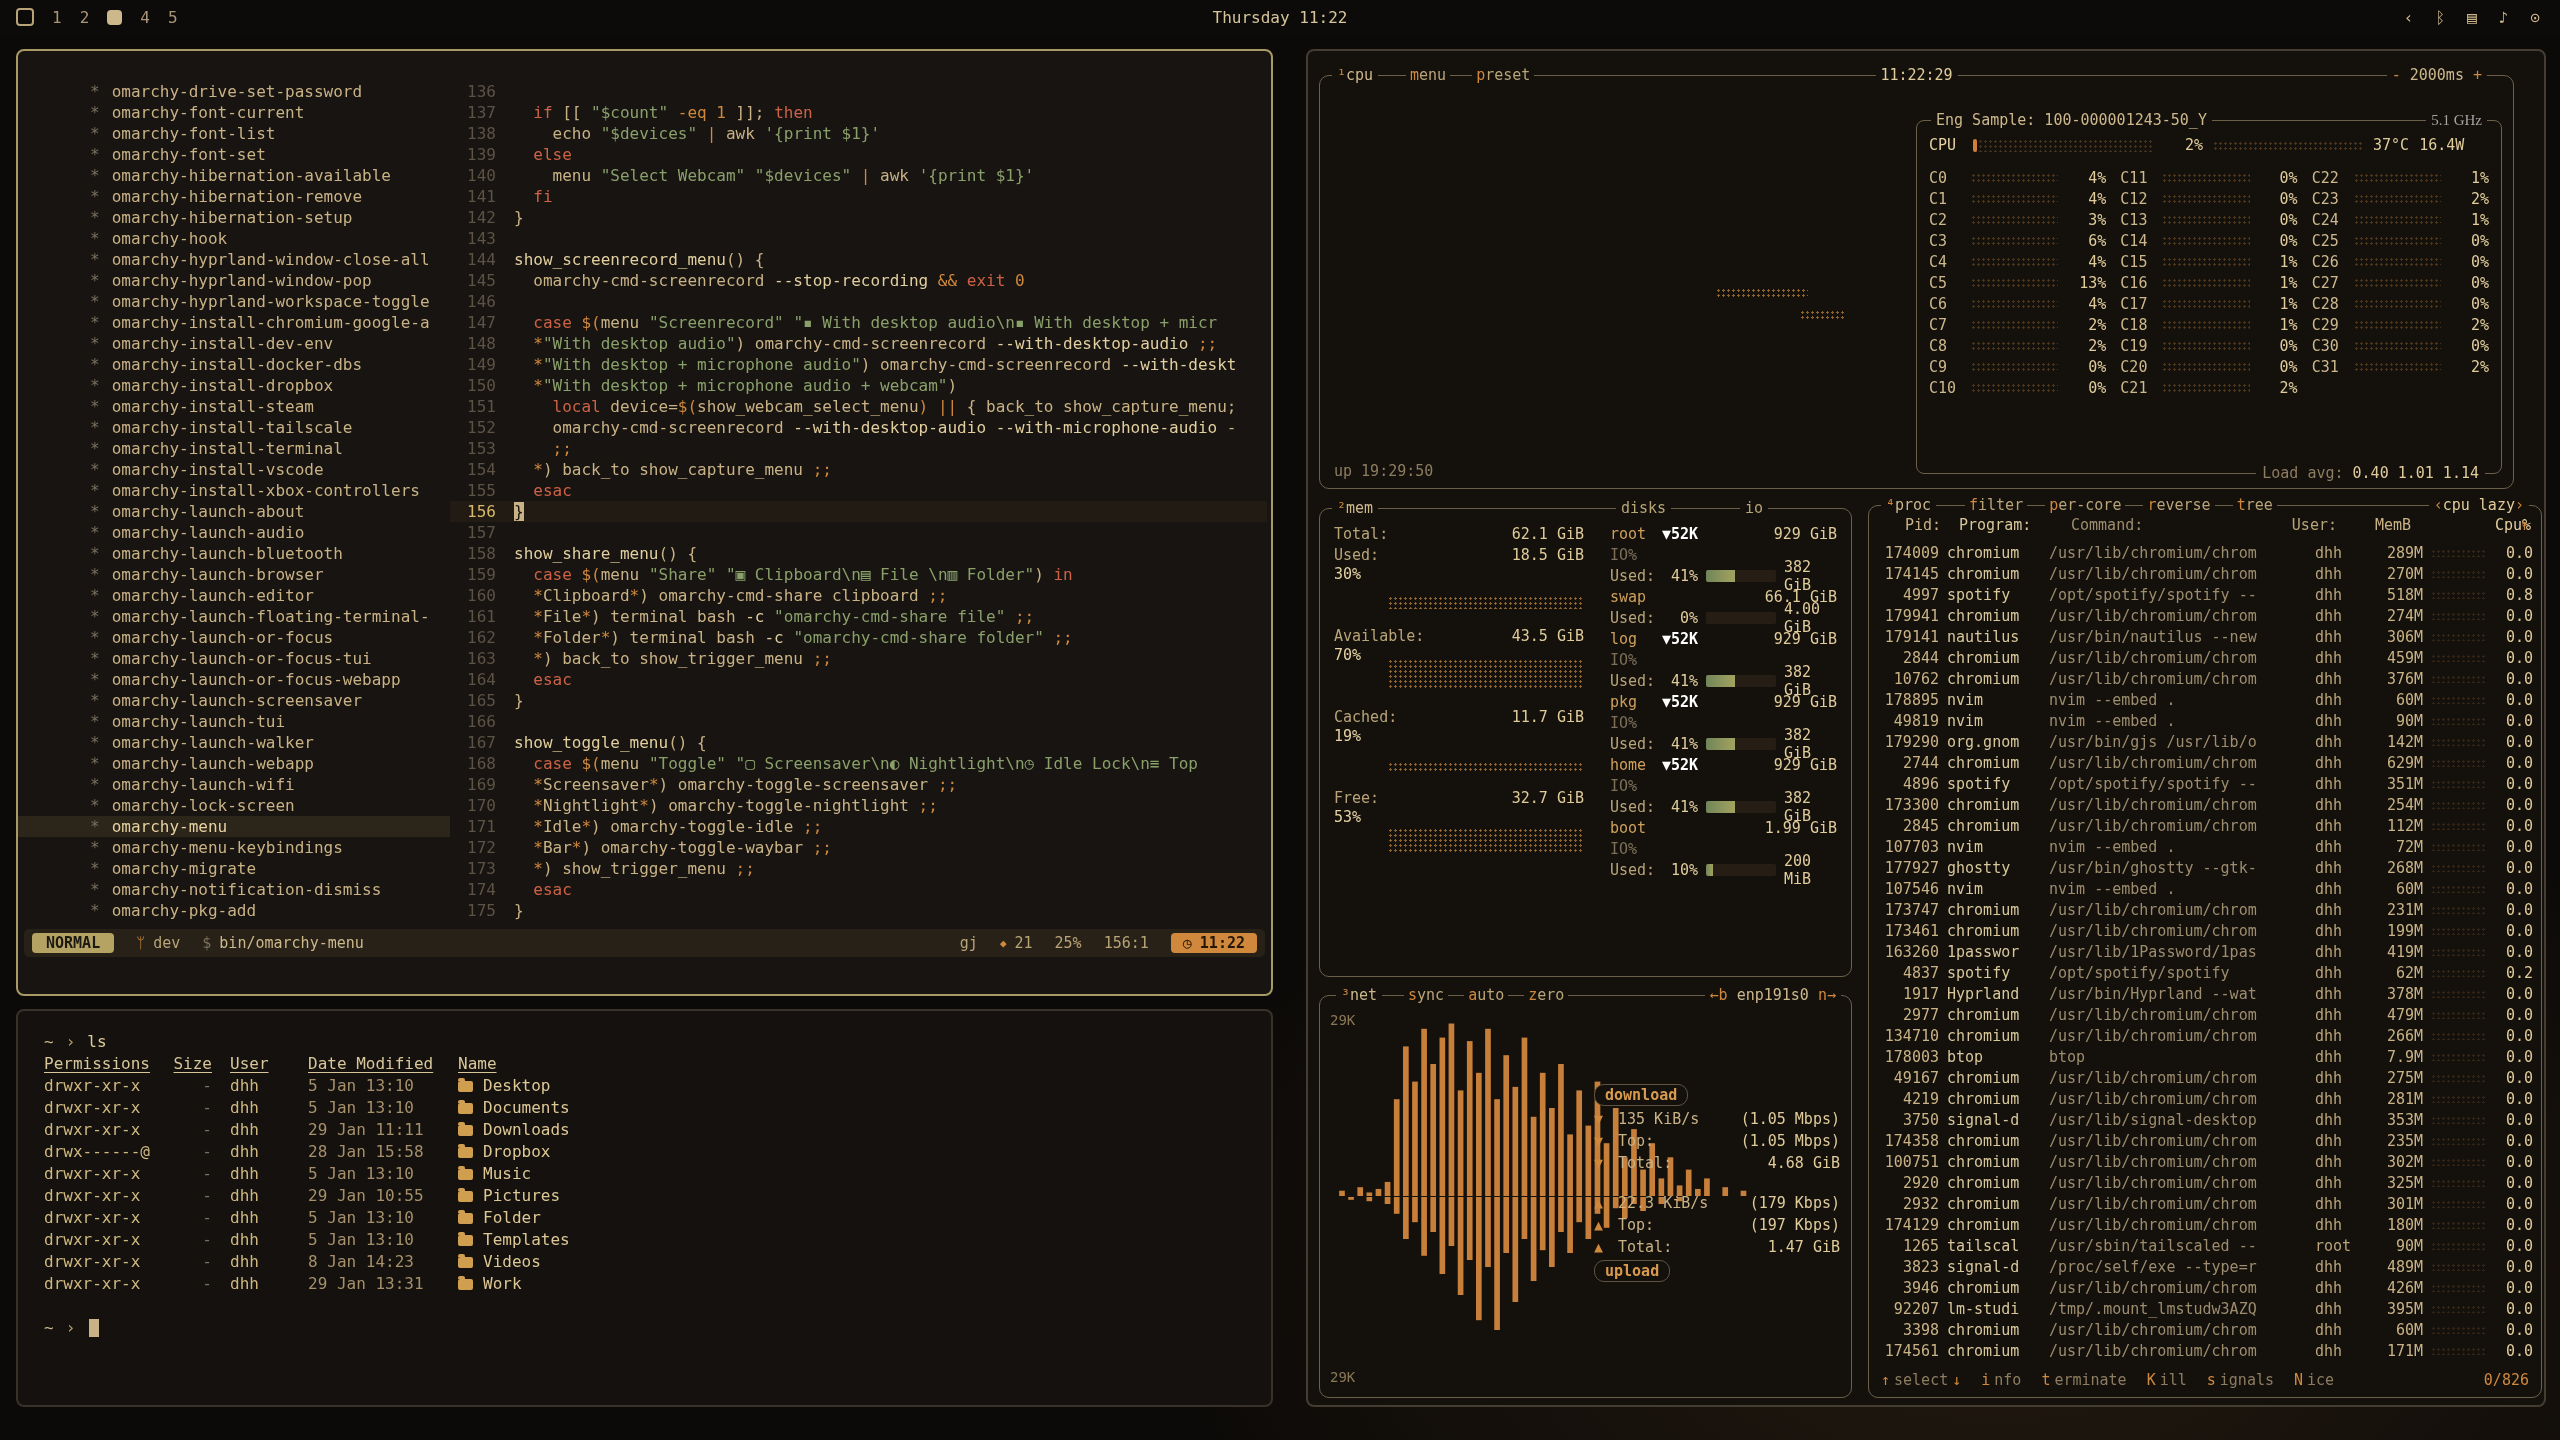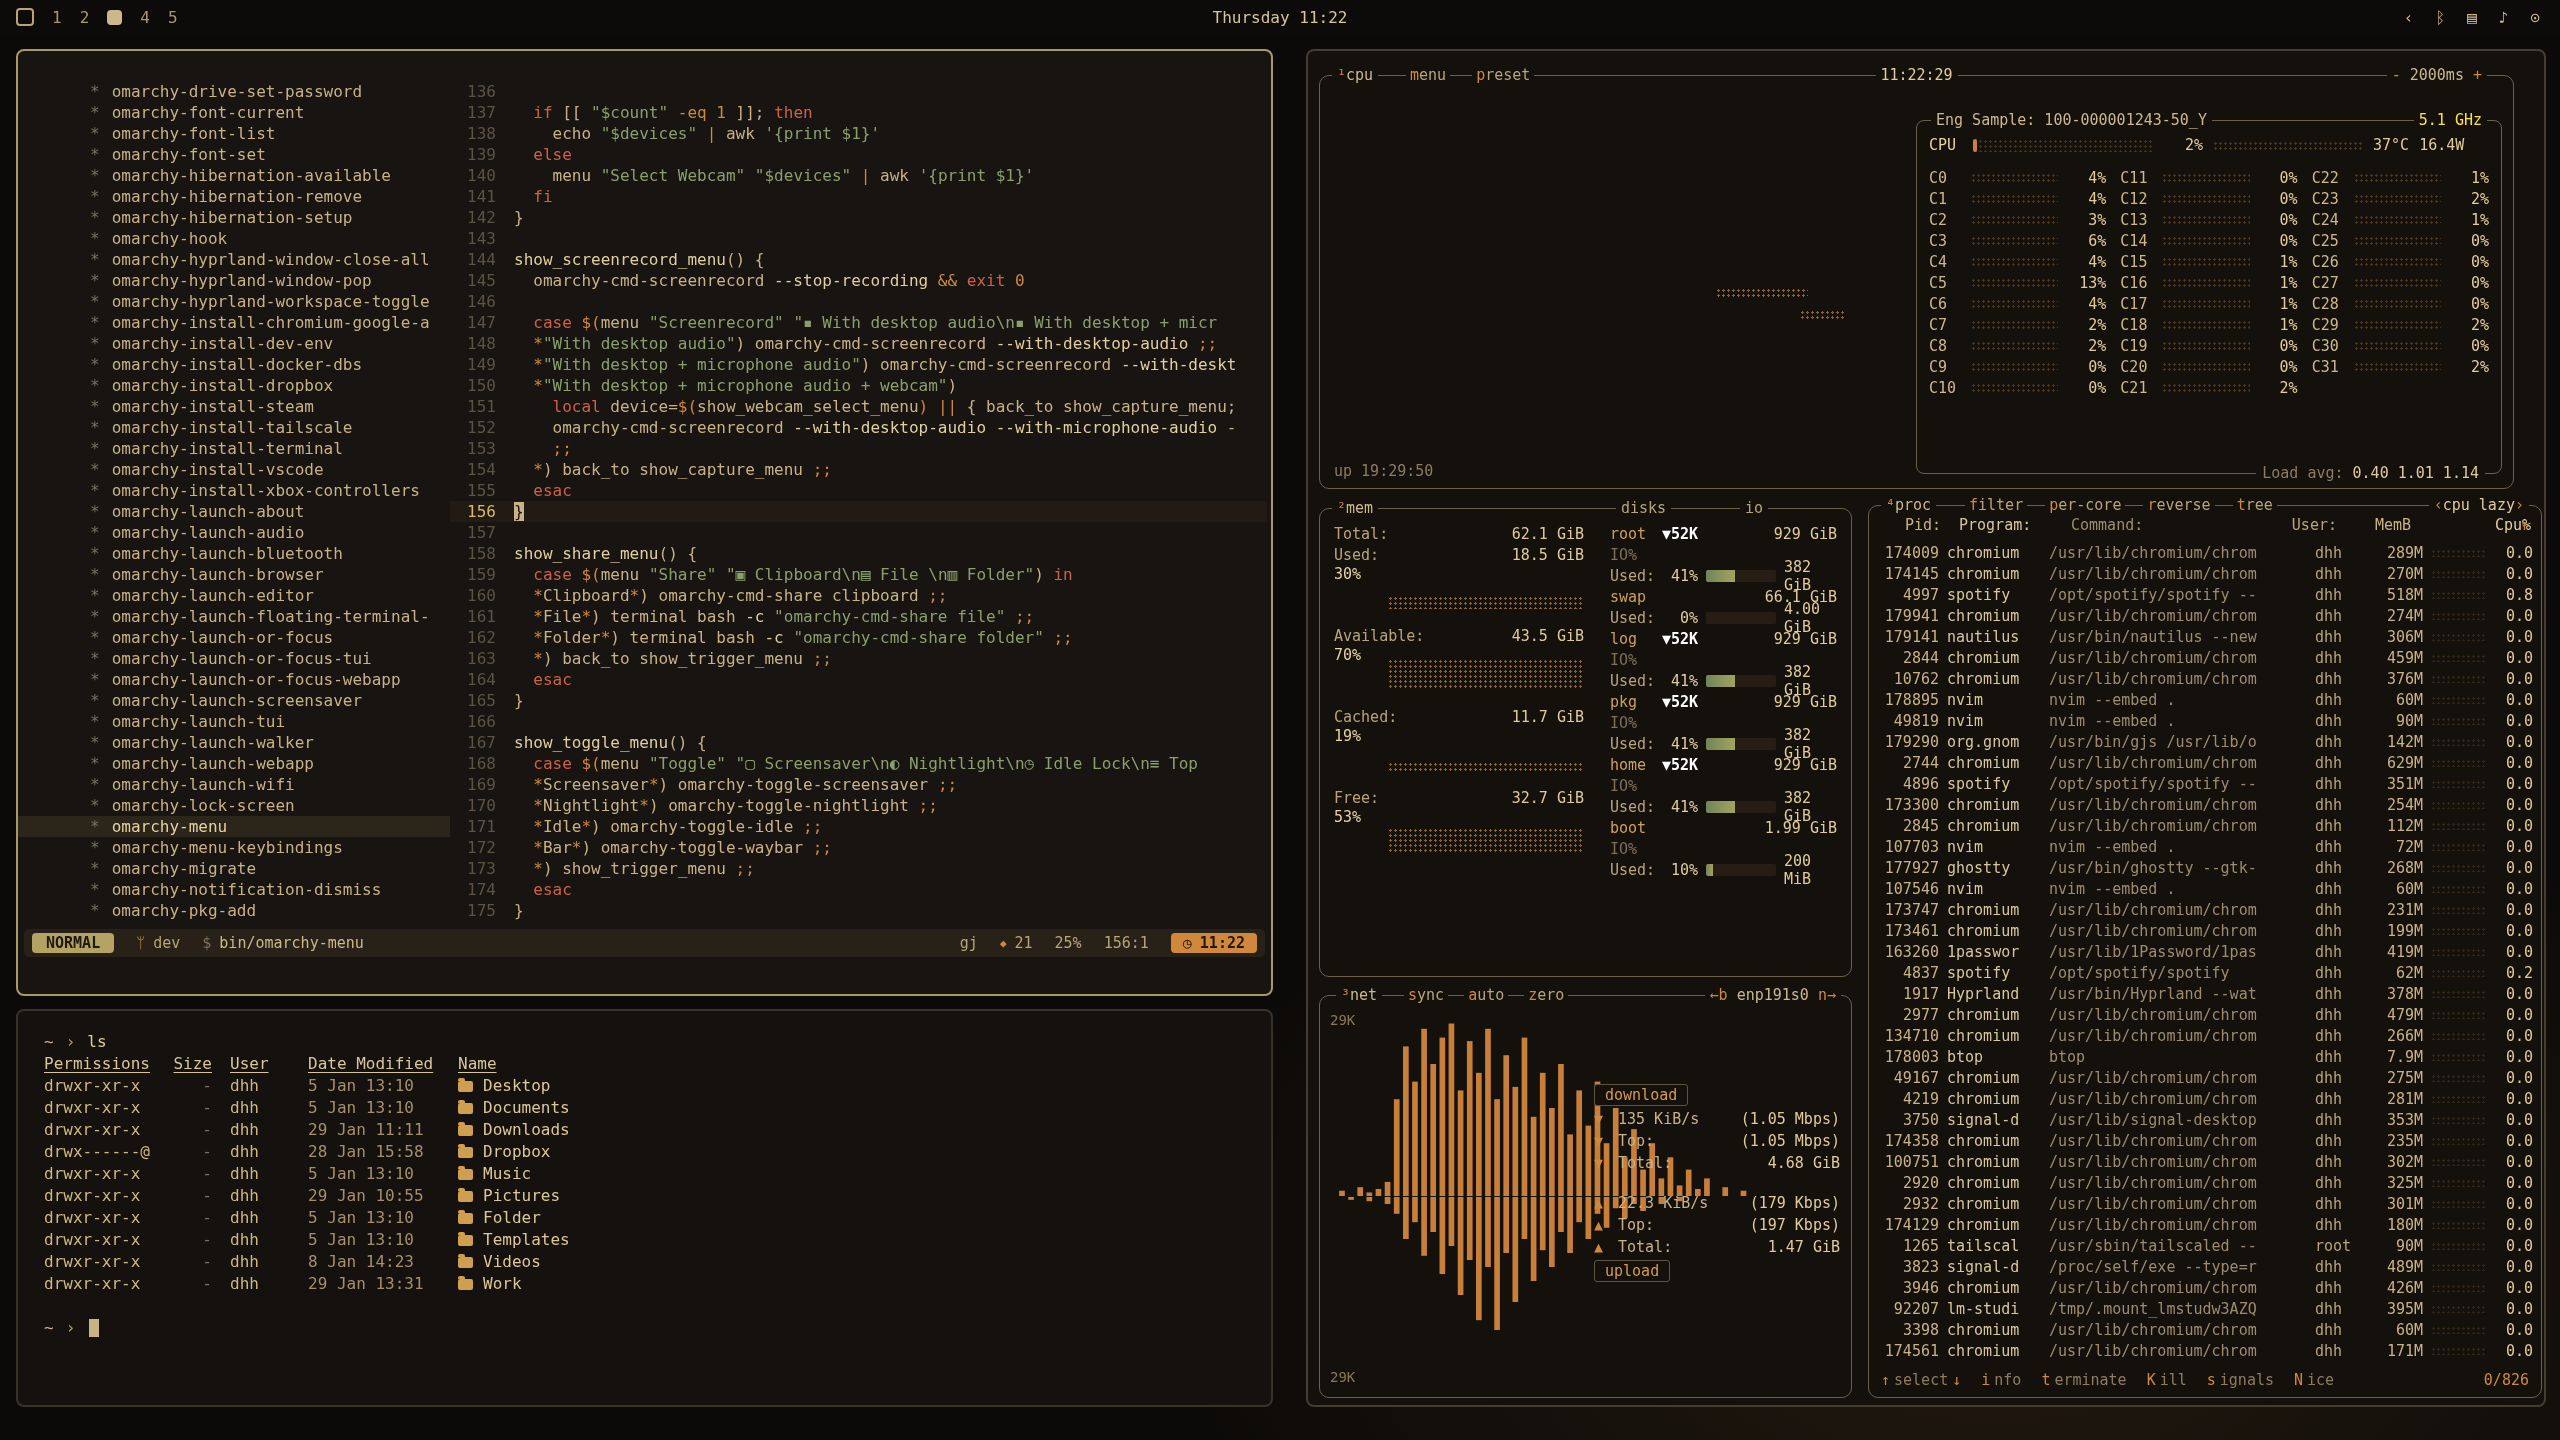--- a/index.html
+++ b/index.html
@@ -83,21 +83,21 @@
   .sup{color:#d0883c;}
   #bx-cpu{left:11px;top:24px;width:1195px;height:414px;}
   #cpu-tabs{left:86px;}
   #cpu-time{left:50%;transform:translateX(-50%);color:#e0cb9a;}
   #cpu-interval{right:26px;}
   #cpu-graph{position:absolute;left:8px;top:6px;width:580px;height:396px;}
   .dots{background-image:radial-gradient(circle, rgba(205,140,60,0.65) 1.1px, transparent 1.2px);background-size:5px 5px;}
   .spike{position:absolute;height:9px;}
   #core-panel{position:absolute;left:596px;top:44px;width:584px;height:352px;border:1px solid #6d6049;border-radius:8px;}
   #cp-model{left:14px;}
-  #cp-freq{right:14px;color:#fde047;}
+  #cp-freq{right:14px;color:#a3a3a3;font-family:Liberation Serif, serif;}
   #cpu-total-row{position:absolute;left:12px;right:12px;top:12px;height:24px;display:flex;align-items:center;gap:10px;}
   .cname{color:#cdb88c;flex:0 0 34px;}
   .cname.bright{color:#e6d2a2;}
   .cpubar{flex:0 0 180px;height:13px;position:relative;border-radius:2px;
     background-image:radial-gradient(circle, rgba(150,110,60,0.35) 1.1px, transparent 1.2px);background-size:5px 5px;}
   .cpubar i{position:absolute;left:0;top:0;bottom:0;background:#cf7f36;border-radius:2px;}
   .cpct{flex:0 0 40px;text-align:right;color:#e0cb9a;}
   .cdots{height:9px;opacity:.45;flex:1;}
   .tempdots{flex:0 0 150px;}
   .ctemp{color:#e0cb9a;}
@@ -132,21 +132,21 @@
   #bx-net{left:11px;top:944px;width:533px;height:403px;}
   #net-tabs{left:84px;gap:16px;}
   #net-iface{right:10px;}
   .nscale{position:absolute;left:10px;color:#8a7856;font-size:14px;}
   .nscale.top{top:16px;}
   .nscale.bot{bottom:12px;}
   #dl-graph{position:absolute;left:10px;right:10px;top:24px;width:511px;height:176px;}
   #ul-graph{position:absolute;left:10px;right:10px;top:201px;width:511px;height:140px;}
   #dl-graph rect,#ul-graph rect{fill:#c87f3a;}
   #net-info{position:absolute;left:274px;top:88px;width:246px;display:flex;flex-direction:column;gap:2px;}
-  .npill{border:1px solid #5e5340;border-radius:3px;padding:0 10px;color:#d89a4e;background:#14110d;width:max-content;height:20px;line-height:20px;}
+  .npill{border:1px solid #5e5340;border-radius:10px;padding:0 10px;color:#d89a4e;background:#14110d;width:max-content;height:20px;line-height:20px;font-weight:bold;}
   .nrow{height:22px;display:flex;align-items:center;gap:8px;}
   .narrow{color:#d0883c;flex:0 0 16px;}
   .nlbl{color:#c9b285;flex:1;}
   .nval{color:#e0cb9a;}
   #ul-rows{margin-top:16px;}
   #bx-proc{left:560px;top:454px;width:674px;height:893px;}
   #proc-tabs{left:96px;gap:18px;}
   #proc-sort{right:12px;color:#e0cb9a;}
   #proc-header{position:absolute;left:10px;right:10px;top:10px;height:22px;display:flex;gap:18px;color:#e3cf9f;}
   #proc-scroll-up{position:absolute;top:10px;right:12px;color:#d0883c;}

